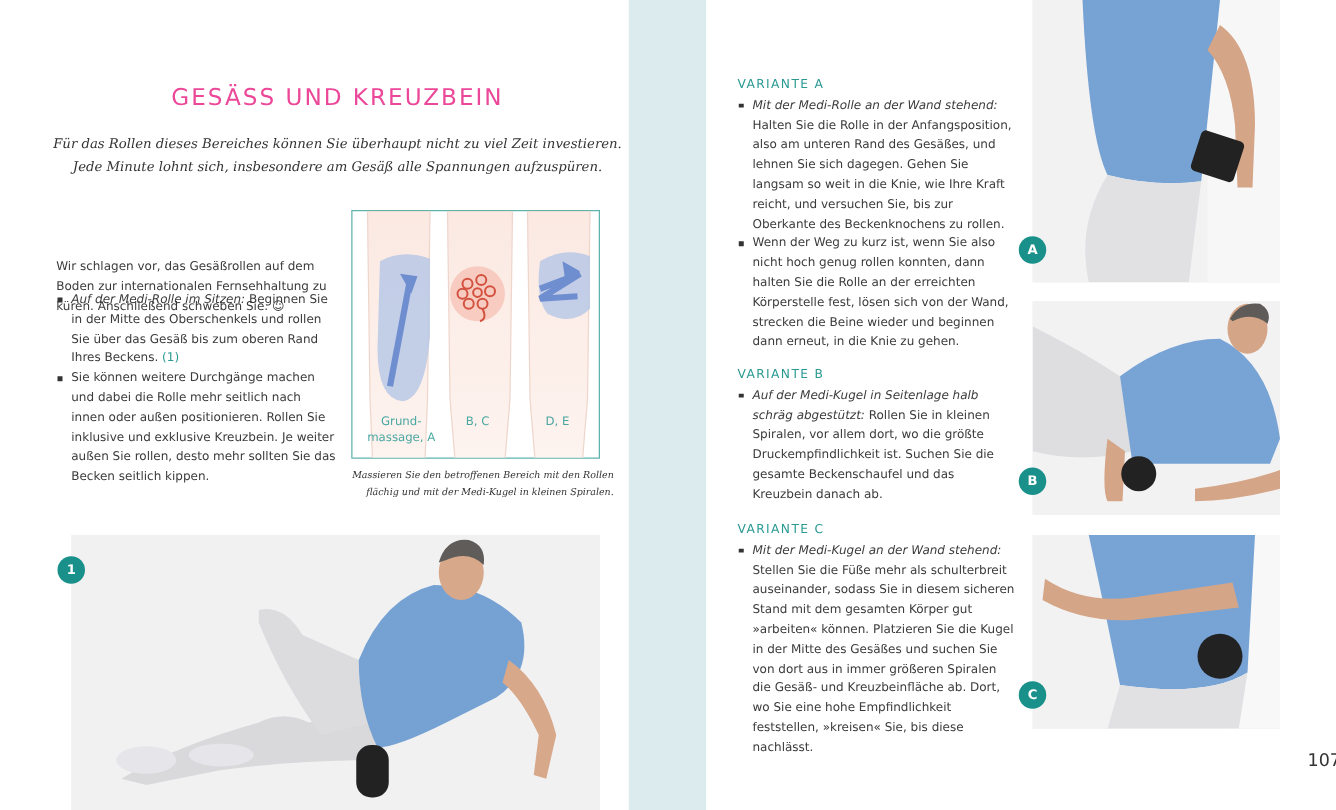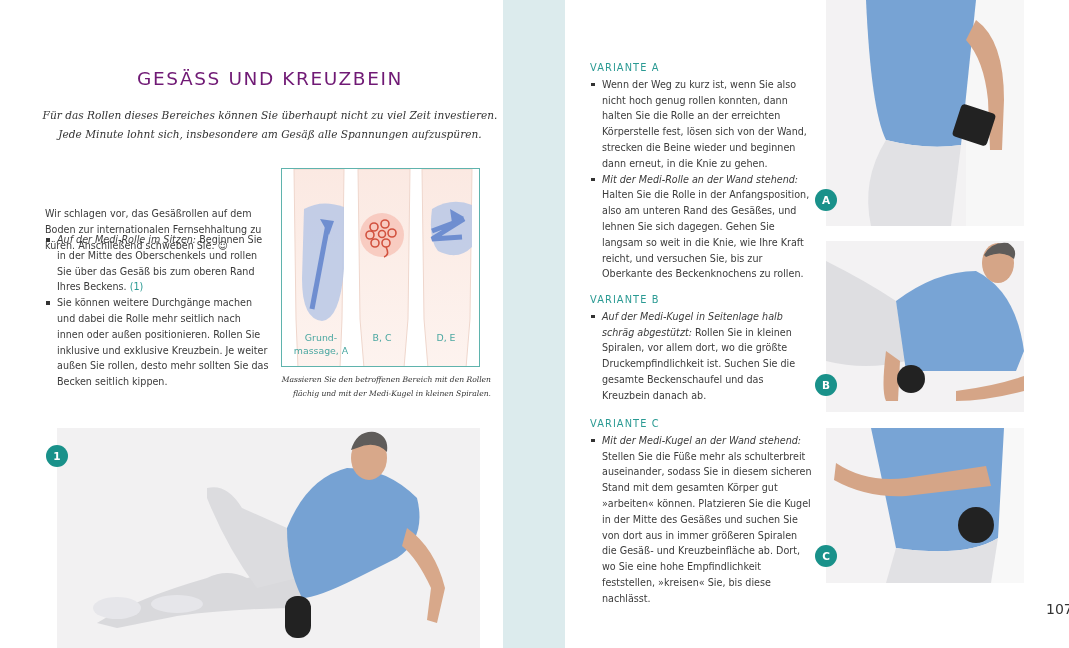--- a/index.html
+++ b/index.html
@@ -7,21 +7,21 @@
   body { position: relative; font-family: "DejaVu Sans", sans-serif; color: #3a3a3a; }
 
   .page { position: absolute; top: 0; height: 648px; background: #fff; }
   .page-left { left: 0; width: 503px; }
   .page-right { left: 565px; width: 504px; }
   .gutter { position: absolute; left: 503px; top: 0; width: 62px; height: 648px; background: #dcebed; }
 
   .title {
     position: absolute; left: 40px; width: 460px; top: 68px; text-align: center;
     font-family: "DejaVu Sans", sans-serif; font-size: 18.5px; letter-spacing: 1.6px;
-    color: #701a75; font-weight: normal;
+    color: #ec4899; font-weight: normal;
   }
   .intro {
     position: absolute; left: 40px; width: 460px; top: 106px; text-align: center;
     font-family: "DejaVu Serif", serif; font-style: italic; font-size: 10.6px; line-height: 19px; color: #333;
   }
   .body-text { font-size: 9.6px; line-height: 15.8px; color: #3b3b3b; }
   .lead { position: absolute; left: 45px; top: 168px; width: 222px; margin-top: 38px; }
   .section-head {
     font-size: 9.8px; letter-spacing: 1.1px; color: #2a9a93; font-weight: normal; text-transform: uppercase;
     margin-bottom: 1px;
@@ -134,22 +134,22 @@
     <path d="M294 22 Q300 2 318 4 Q332 8 330 24 Q318 12 300 20 Z" fill="#5f5c5a"></path>
 
     <rect x="228" y="168" width="26" height="42" rx="12" fill="#222"></rect>
   </svg>
 </div>
 <div class="badge" style="left:46px; top:445px;">1</div>
 
 <div class="col-right body-text" style="top:60px;">
   <div class="section-head">VARIANTE A</div>
   <ul class="bullets">
+    <li><span class="em">Mit der Medi-Rolle an der Wand stehend:</span><span> Halten Sie die Rolle in der Anfangsposition, also am unteren Rand des Gesäßes, und lehnen Sie sich dagegen. Gehen Sie langsam so weit in die Knie, wie Ihre Kraft reicht, und versuchen Sie, bis zur Oberkante des Beckenknochens zu rollen.</span></li>
     <li><span>Wenn der Weg zu kurz ist, wenn Sie also nicht hoch genug rollen konnten, dann halten Sie die Rolle an der erreichten Körperstelle fest, lösen sich von der Wand, strecken die Beine wieder und beginnen dann erneut, in die Knie zu gehen.</span></li>
-    <li><span class="em">Mit der Medi-Rolle an der Wand stehend:</span><span> Halten Sie die Rolle in der Anfangsposition, also am unteren Rand des Gesäßes, und lehnen Sie sich dagegen. Gehen Sie langsam so weit in die Knie, wie Ihre Kraft reicht, und versuchen Sie, bis zur Oberkante des Beckenknochens zu rollen.</span></li>
   </ul>
 </div>
 
 <div class="col-right body-text" style="top:292px;">
   <div class="section-head">VARIANTE B</div>
   <ul class="bullets">
     <li><span class="em">Auf der Medi-Kugel in Seitenlage halb schräg abgestützt:</span><span> Rollen Sie in kleinen Spiralen, vor allem dort, wo die größte Druckempfindlichkeit ist. Suchen Sie die gesamte Beckenschaufel und das Kreuzbein danach ab.</span></li>
   </ul>
 </div>
 

